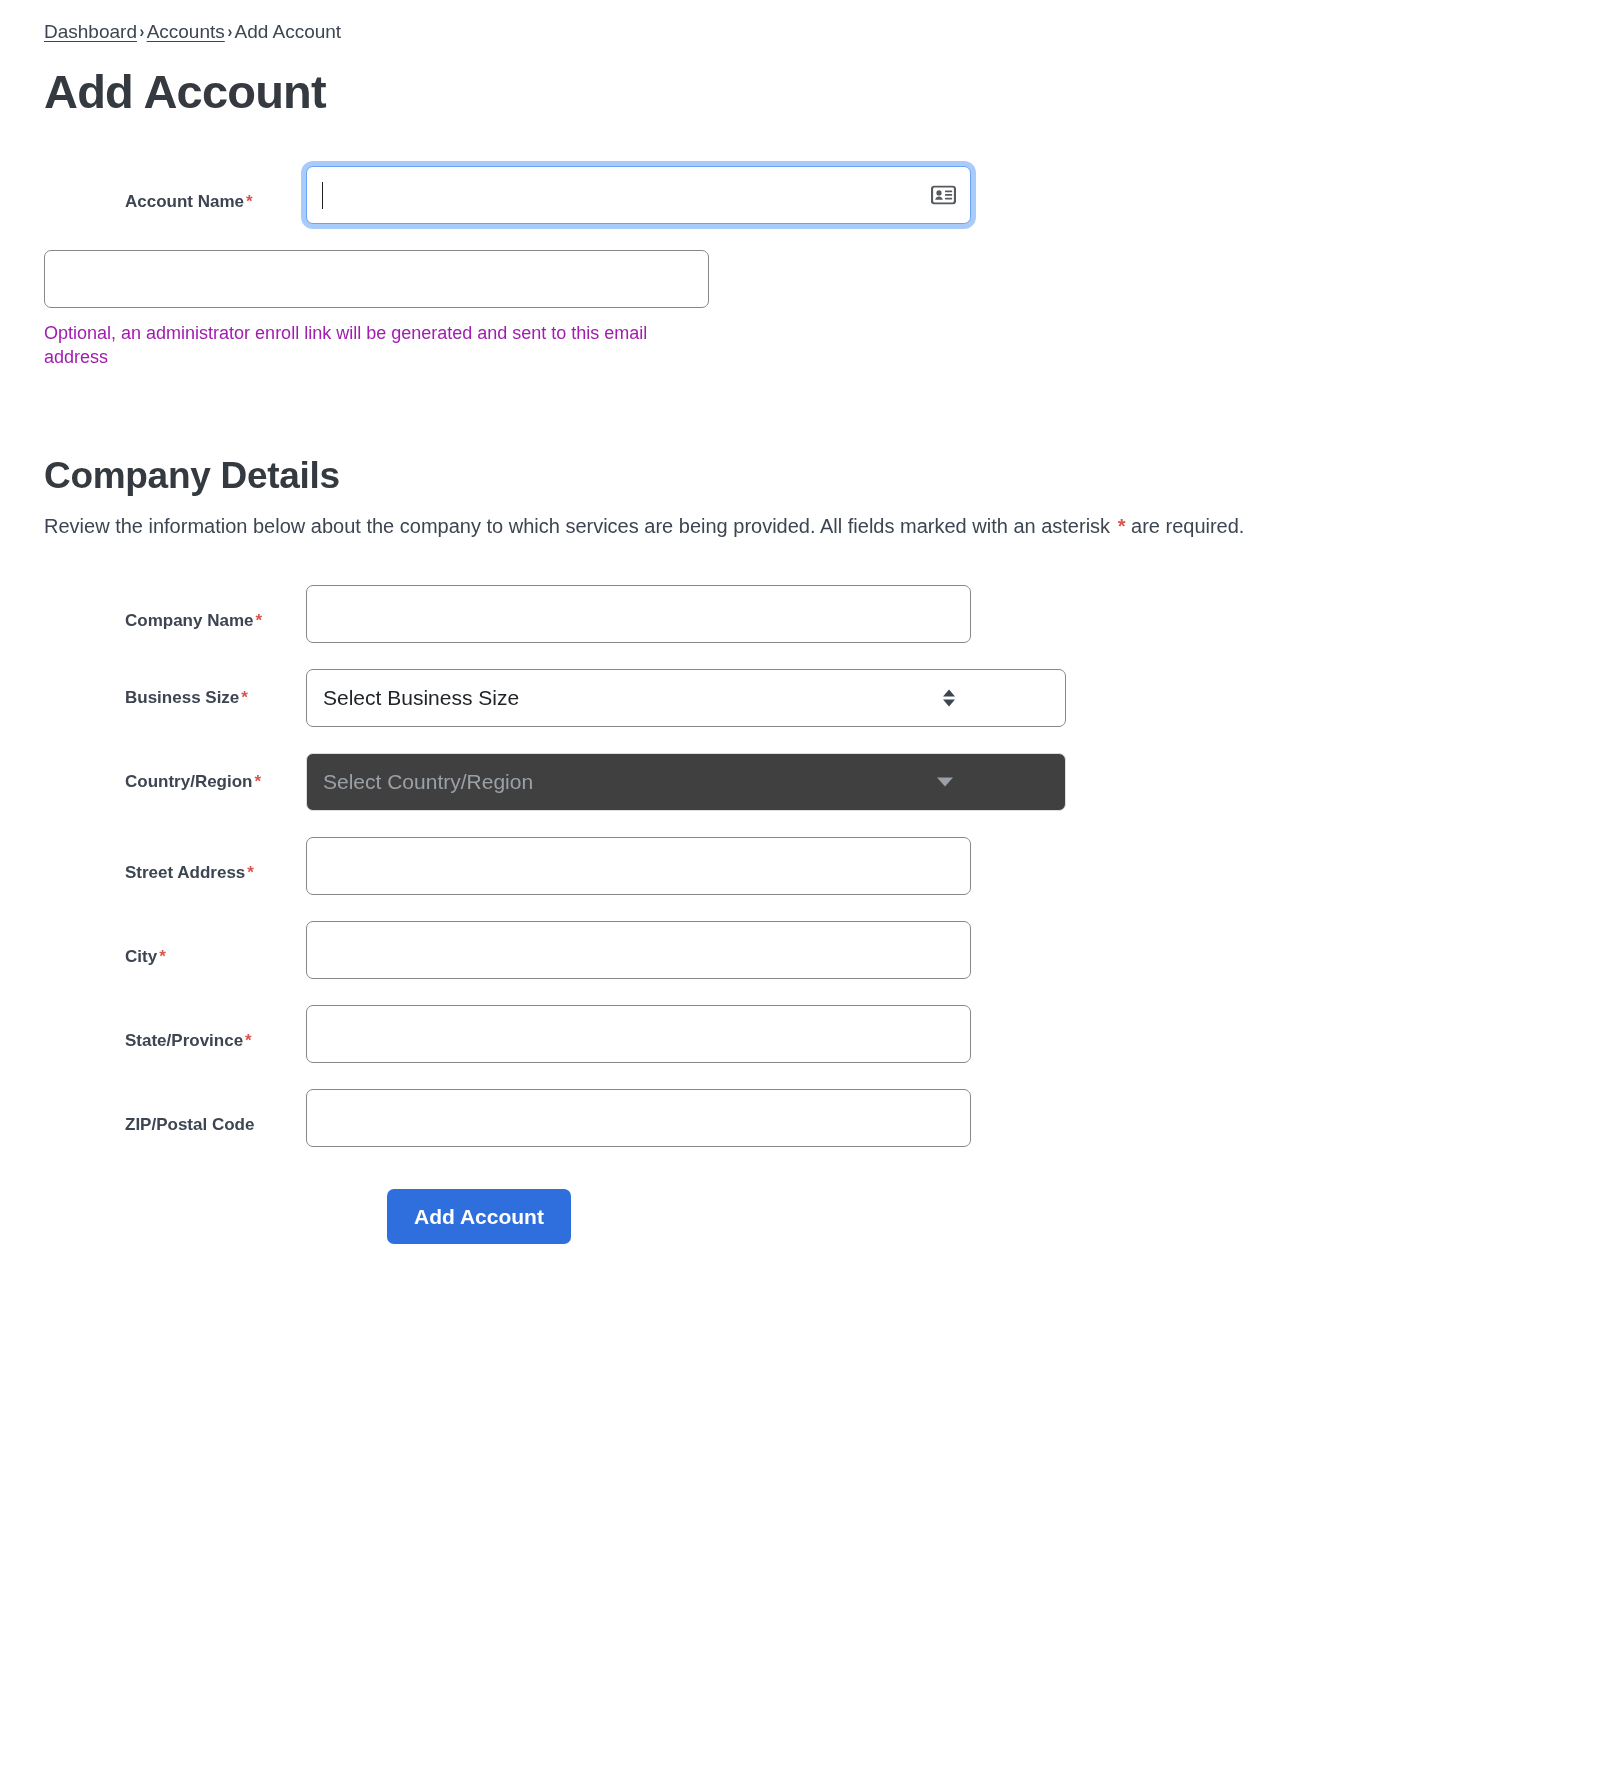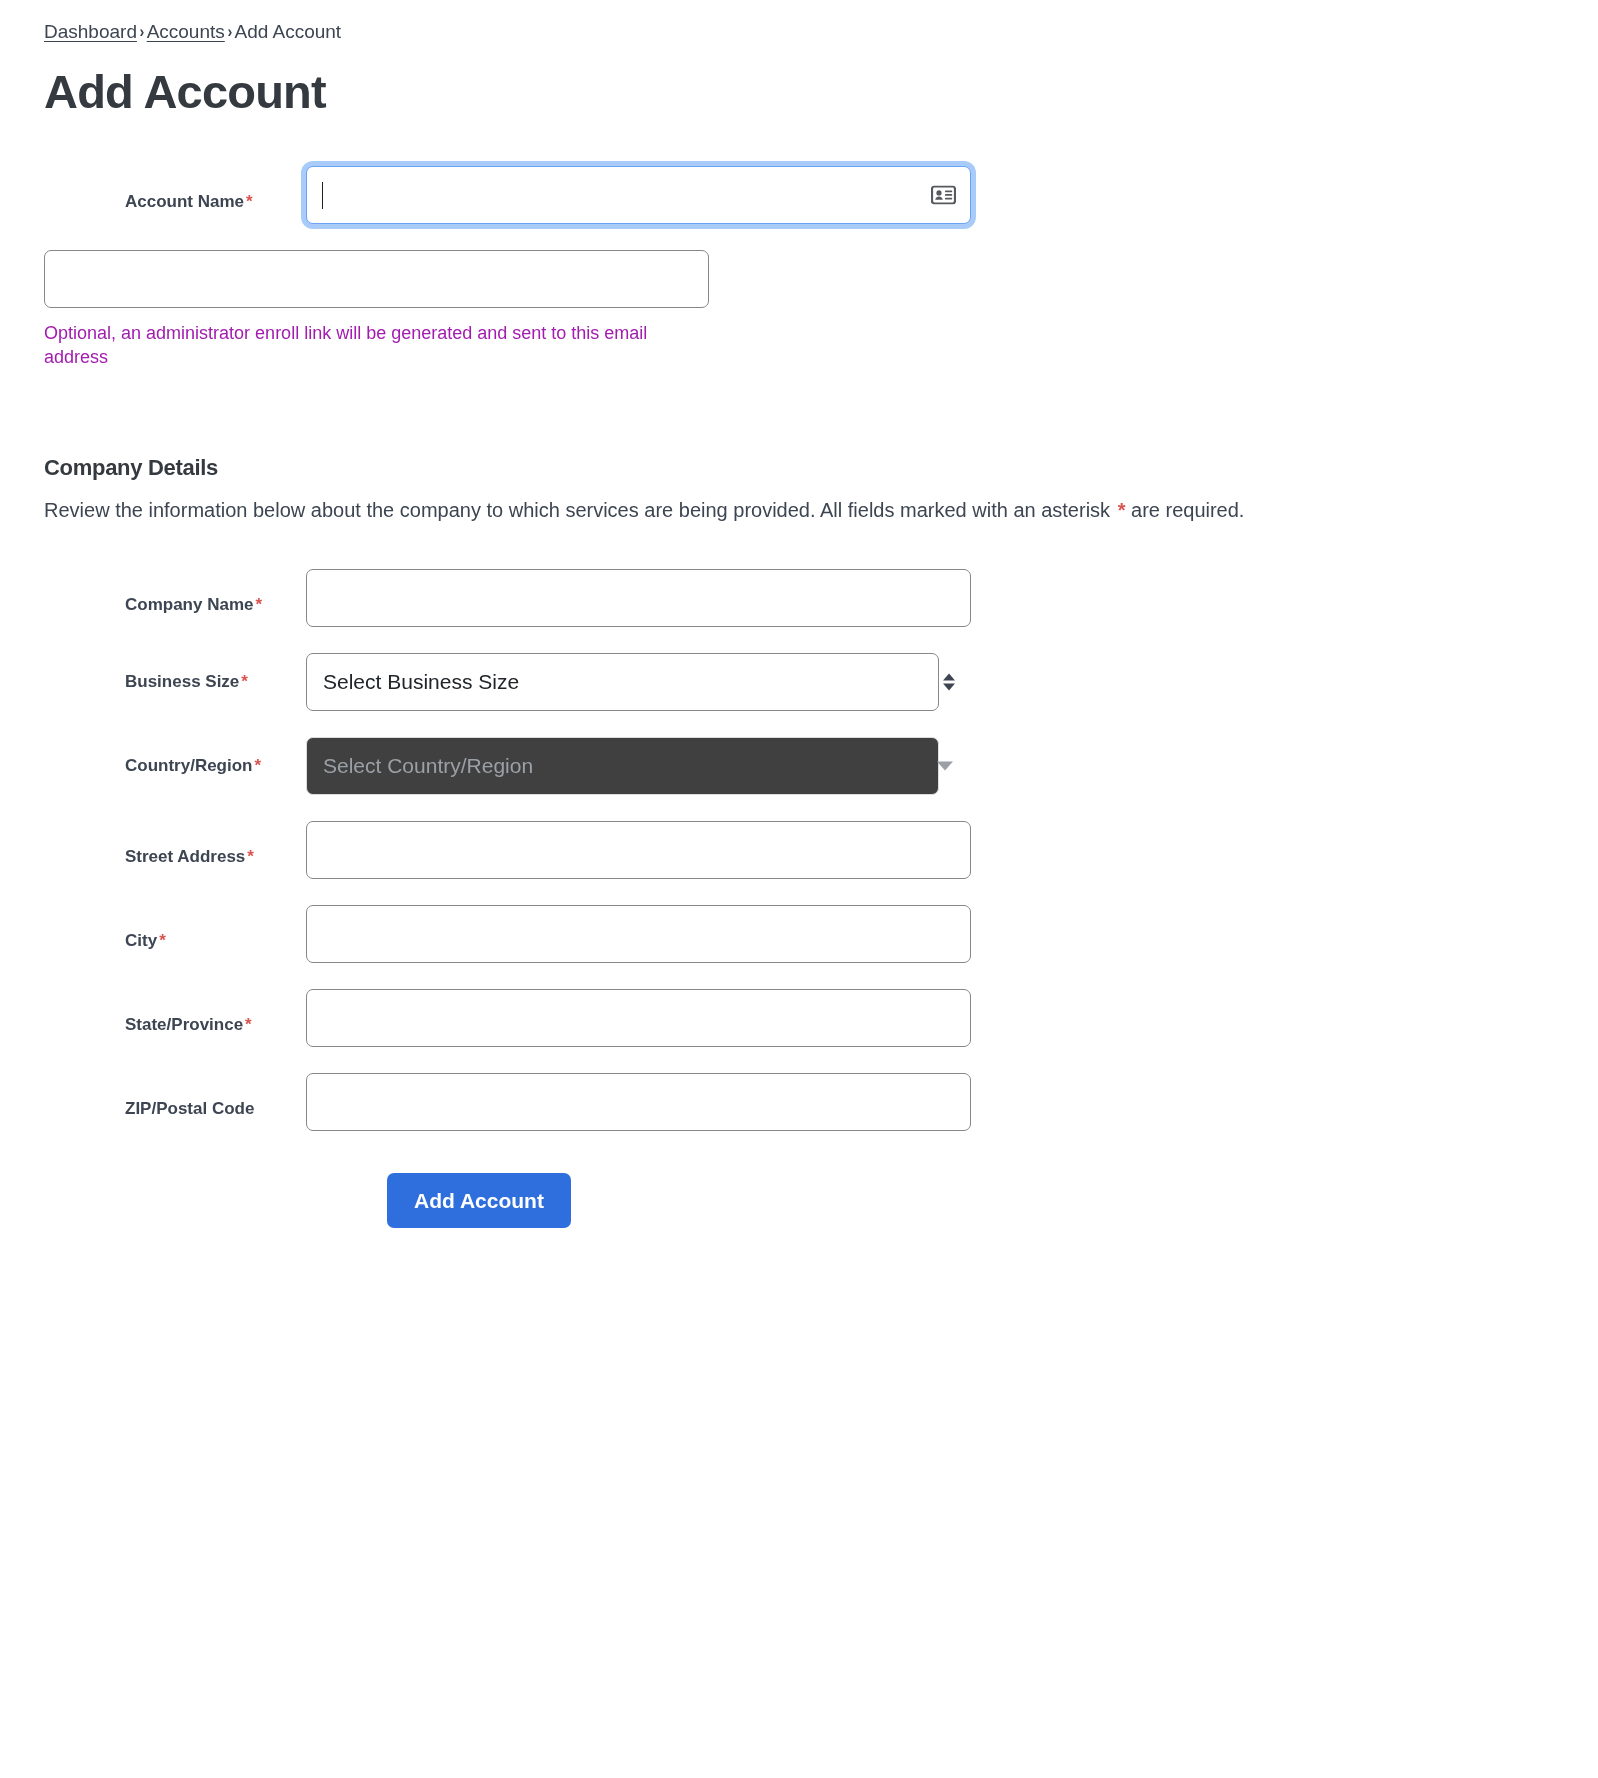--- a/index.html
+++ b/index.html
@@ -137,21 +137,21 @@
     margin-top: 13px;
     line-height: 1.35;
   }
 
   
   .select-wrap {
     position: relative;
     width: 665px;
   }
   .select-box {
-    width: 633px;
+    width: 760px;
     height: 58px;
     border: 1px solid #86878a;
     border-radius: 7px;
     background: #ffffff;
     font-size: 21px;
     color: #212529;
     display: flex;
     align-items: center;
     padding: 0 16px;
     cursor: pointer;
@@ -195,21 +195,21 @@
     width: 0; height: 0;
     border-left: 8px solid transparent;
     border-right: 8px solid transparent;
     border-top: 9px solid #9aa0a6;
     pointer-events: none;
   }
 
   
   .section-gap { height: 60px; }
   .section-title {
-    font-size: 22px;
+    font-size: 37px;
     font-weight: bold;
     color: #343a40;
     letter-spacing: -0.3px;
     margin: 0 0 16px 0;
   }
   .section-desc {
     font-size: 20px;
     color: #3c4551;
     margin: 0 0 46px 0;
     line-height: 1.3;

